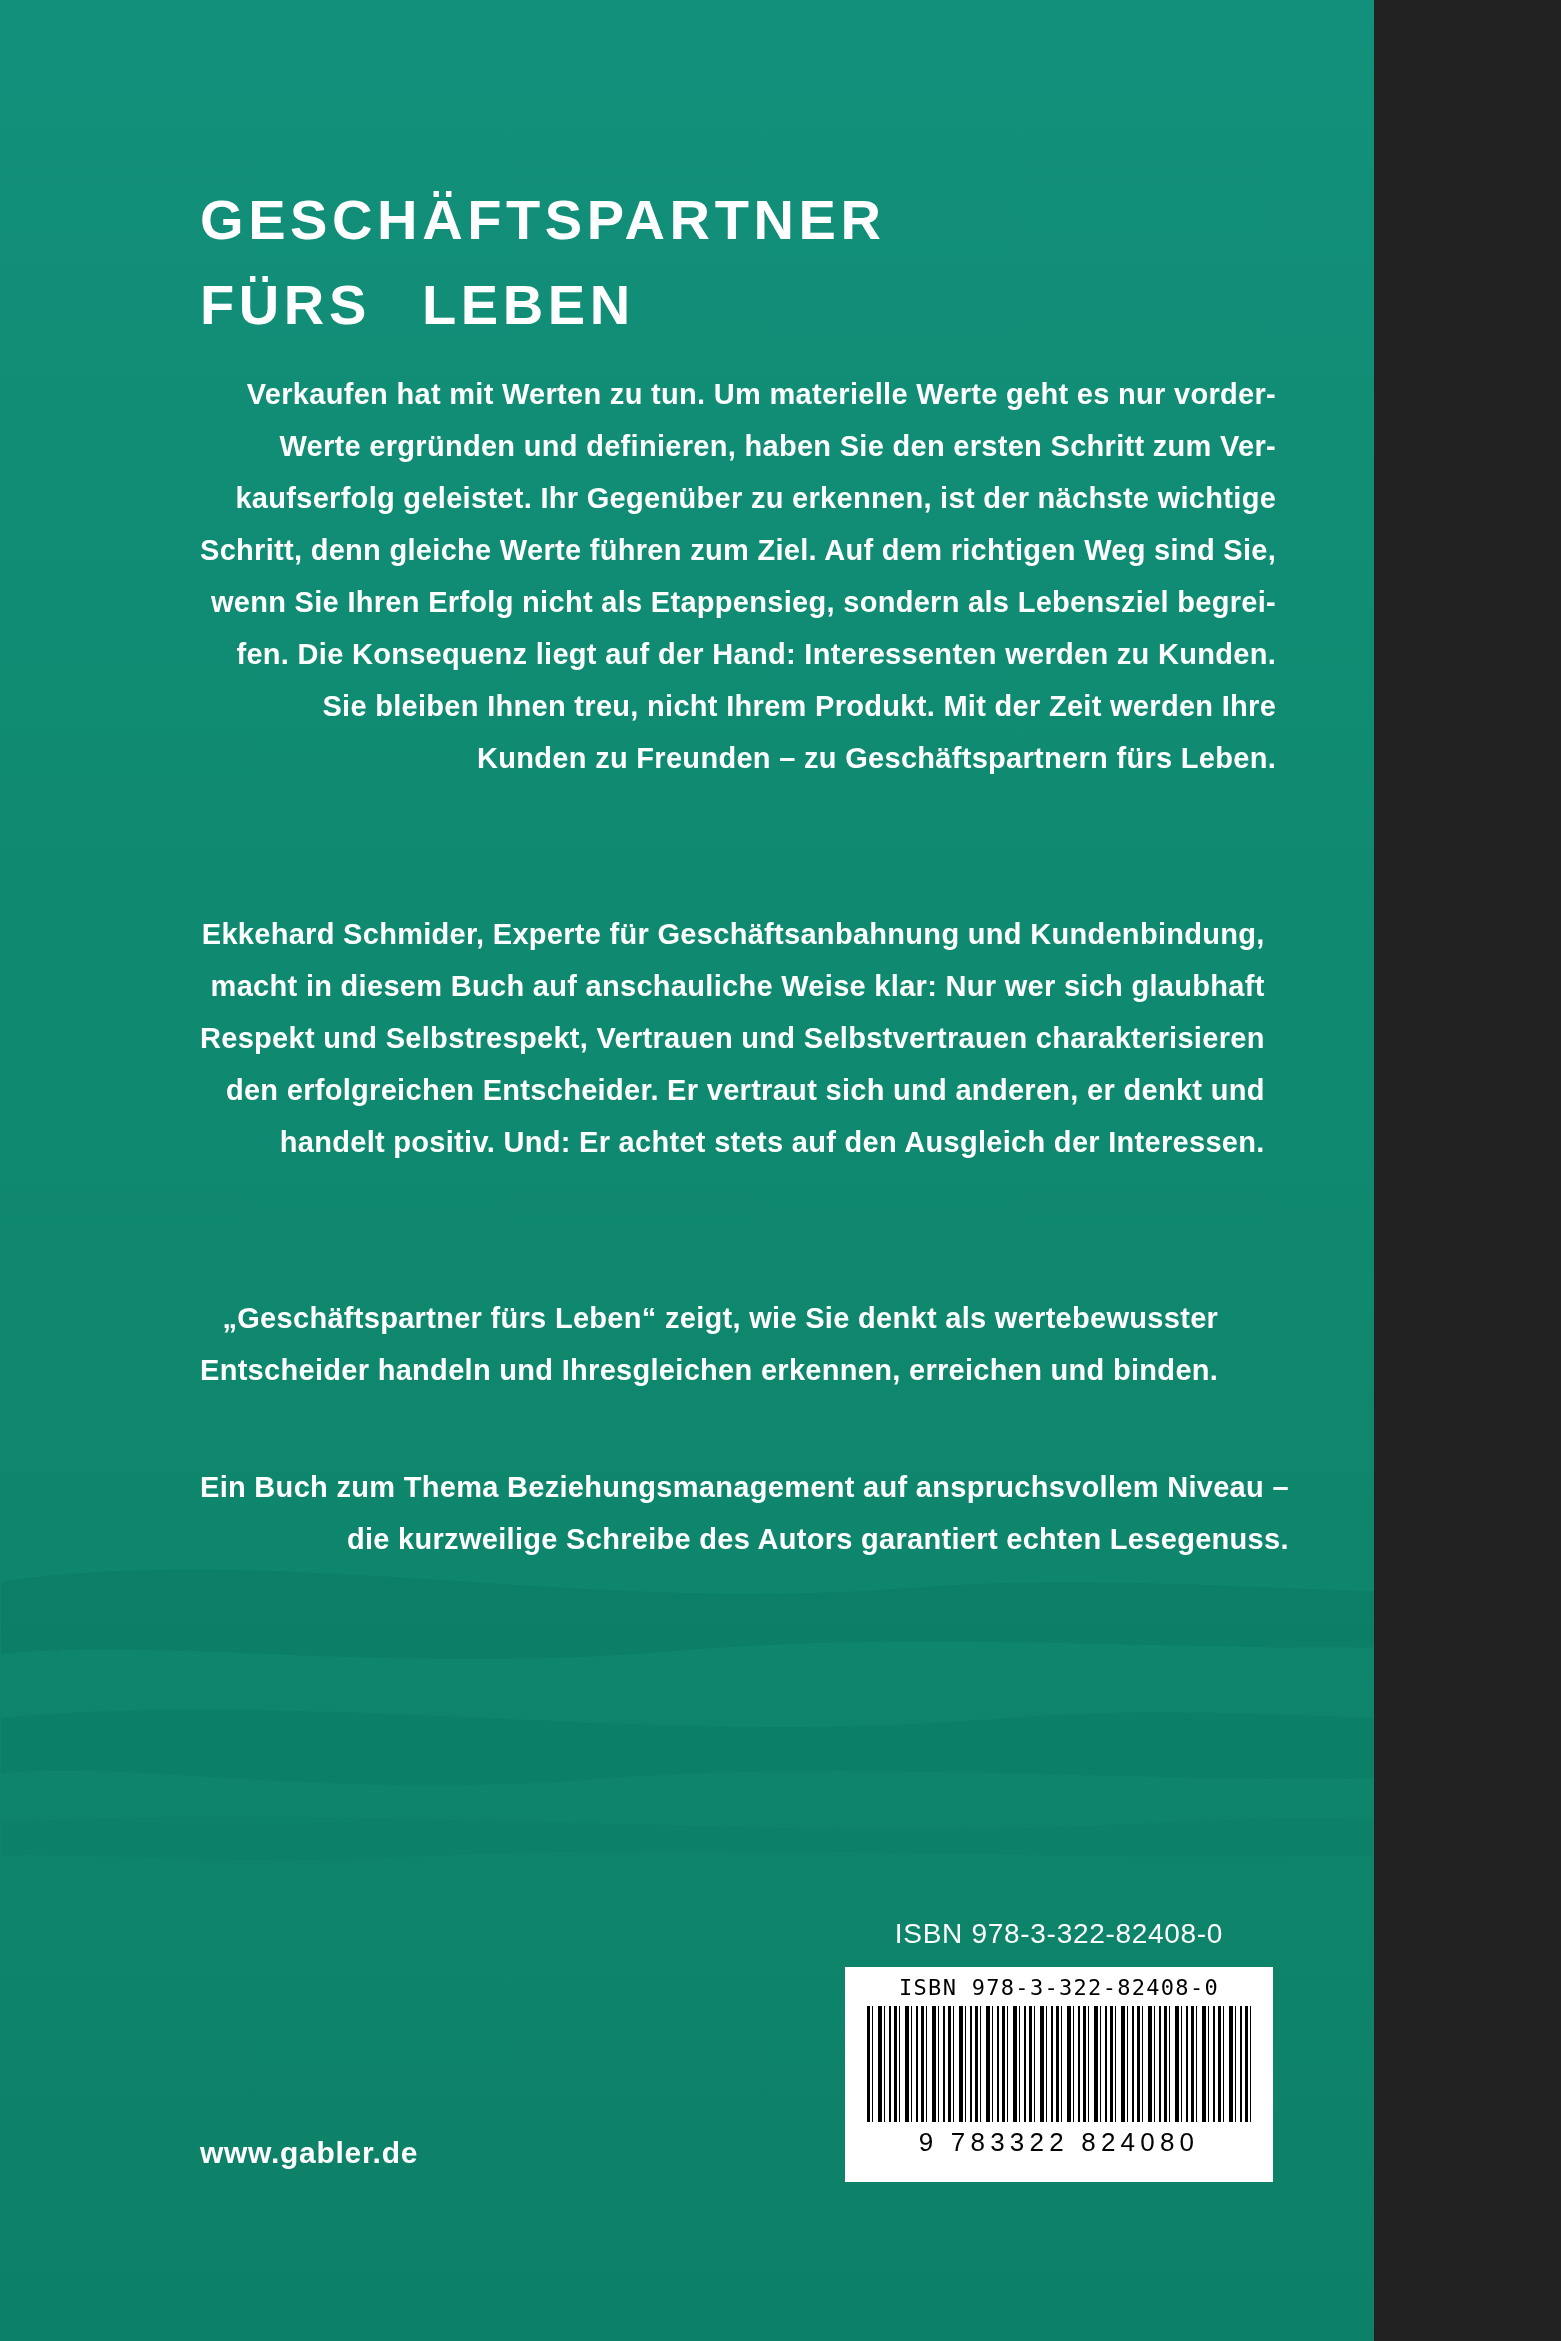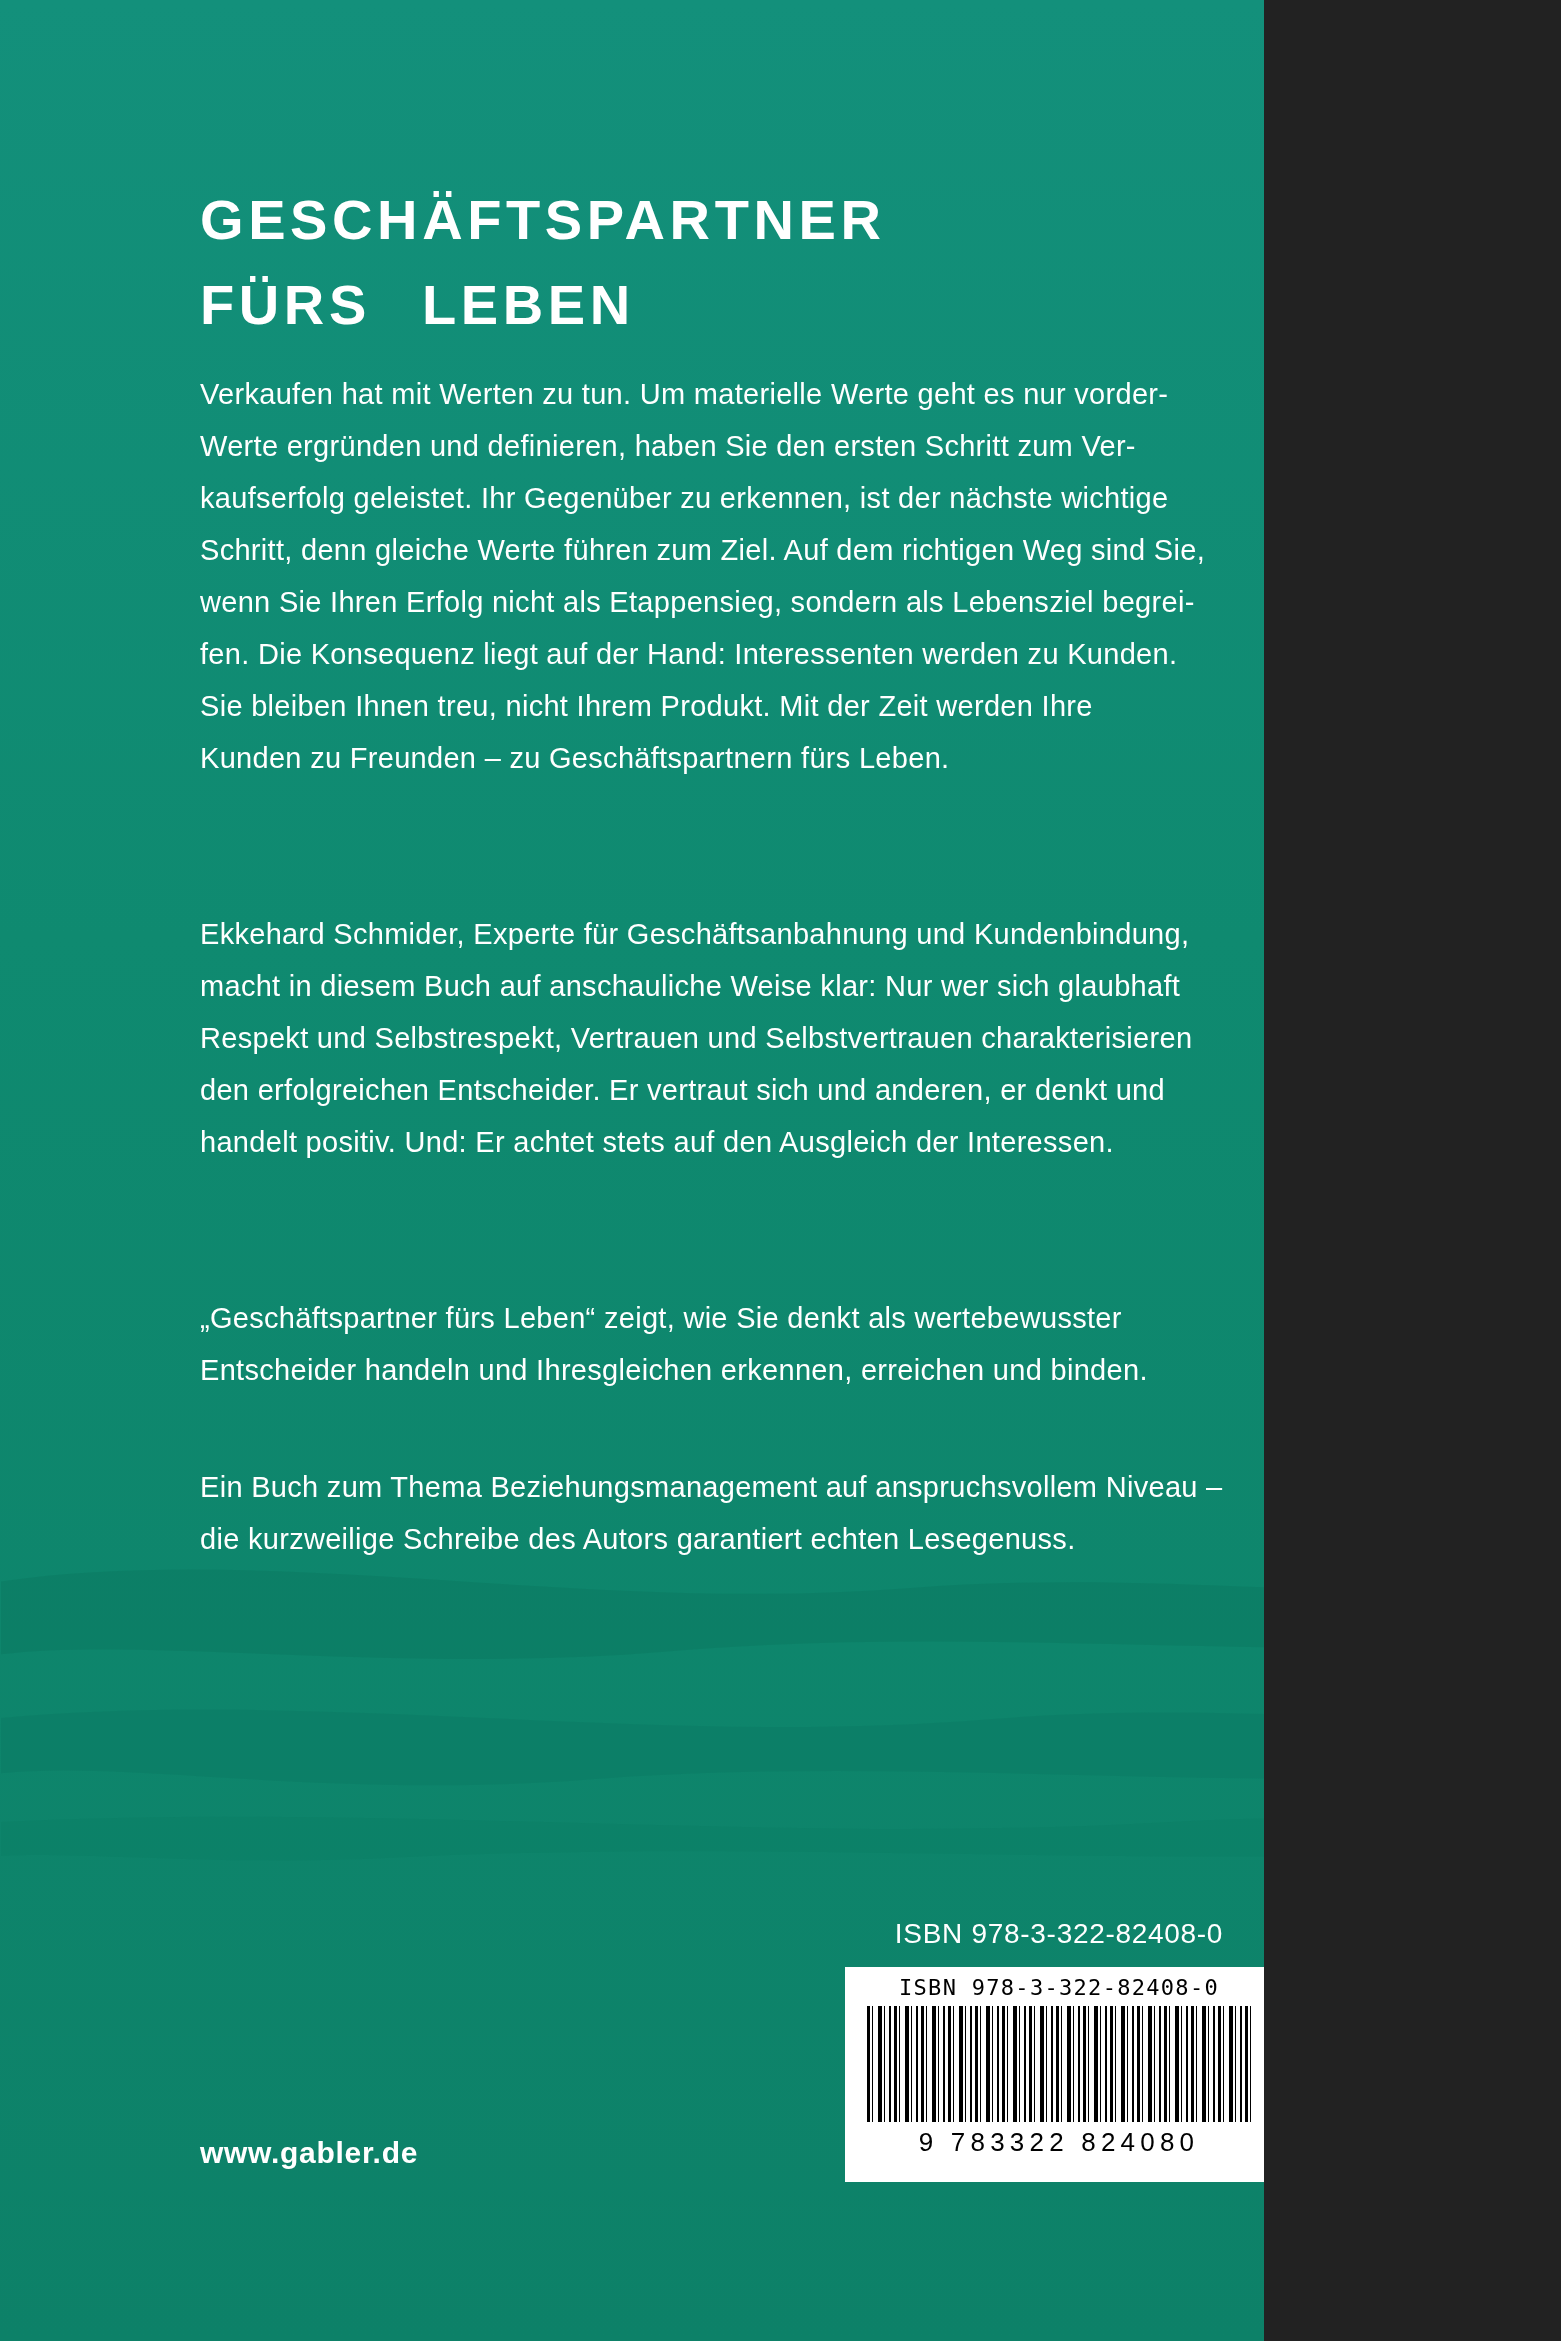--- a/index.html
+++ b/index.html
@@ -1,18 +1,18 @@
 <!DOCTYPE html>
 <html style="font-size:10.4px"><head>
 <meta charset="utf-8">
 <style>
   html, body { margin: 0; padding: 0; background: #222; }
   .cover {
     position: relative;
-    width: 1264px;
+    width: 1374px;
     height: 2342px;
     background: linear-gradient(180deg, #13907b 0%, #0f8a70 40%, #0d8168 100%);
     overflow: hidden;
     font-family: "Liberation Sans", sans-serif;
     color: #ffffff;
   }
 
   
   .waves {
     position: absolute;
@@ -32,23 +32,24 @@
     word-spacing: 31px;
     line-height: 85px;
     white-space: nowrap;
   }
 
   
   .paragraph {
     position: absolute;
     left: 200px;
     font-size: 29px;
-    font-weight: normal;
+    font-weight: bold;
     line-height: 52px;
     letter-spacing: 0.3px;
+    text-align: right;
   }
   .paragraph .text-line { white-space: nowrap; }
   .p1 { top: 368px; }
   .p2 { top: 908px; }
   .p3 { top: 1292px; }
   .p4 { top: 1461px; }
 
   
   .isbn-label {
     position: absolute;

